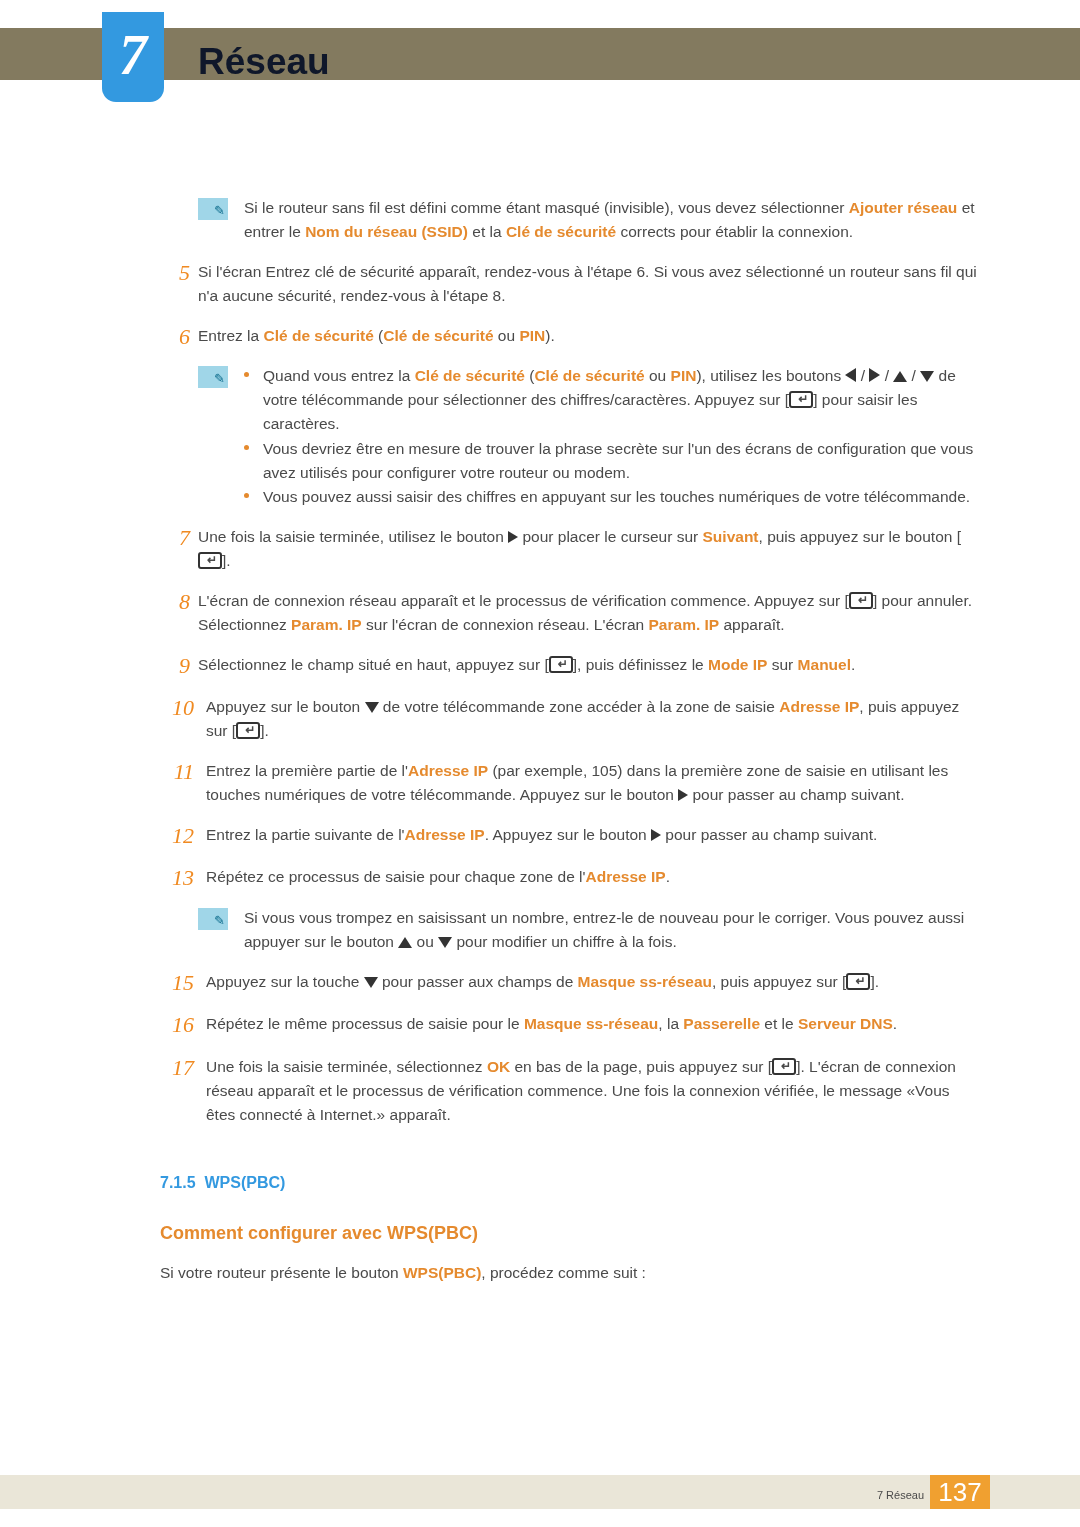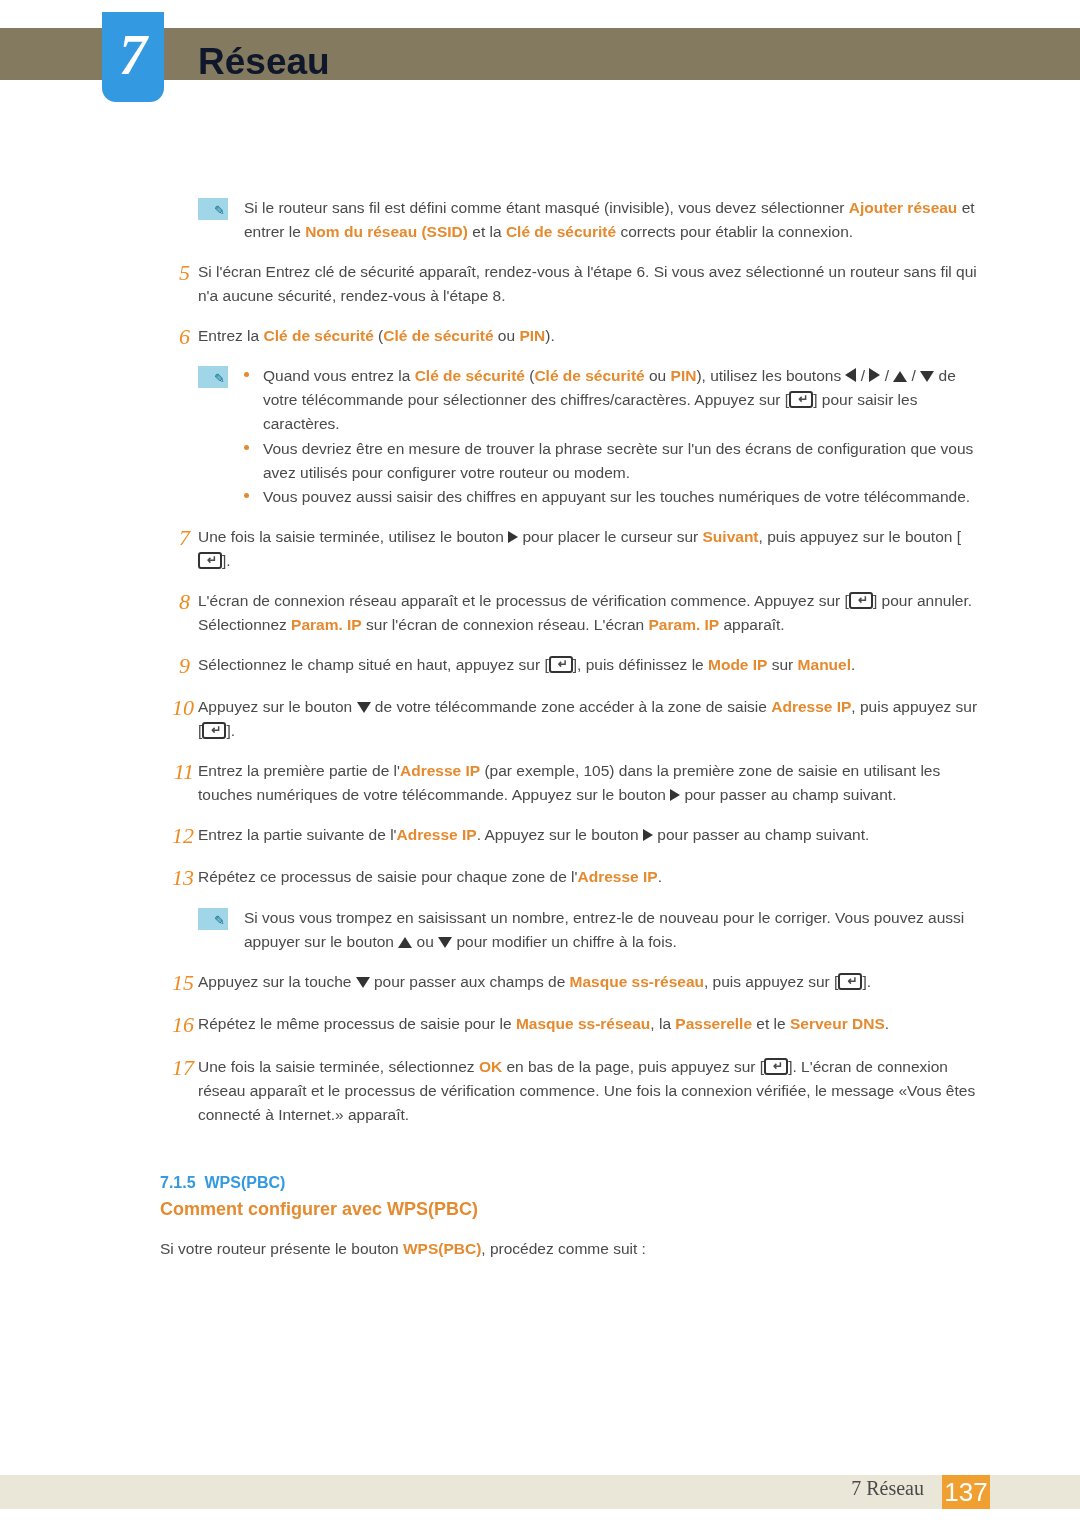--- a/index.html
+++ b/index.html
@@ -44,21 +44,21 @@
     content: "✎"; position: absolute; right: 3px; bottom: -1px;
     color: #0a6a8a; font-size: 13px;
   }
   .note-body { flex: 1; }
   .ol-row { display: flex; align-items: flex-start; margin-top: 16px; }
   .ol-num {
     font-family: Georgia, 'Times New Roman', serif; font-style: italic;
     color: #f08a21; font-size: 22px; min-width: 30px; text-align: right;
     margin-right: 8px; line-height: 1.2;
   }
-  .ol-num.wide { min-width: 34px; margin-right: 4px; }
+  .ol-num.wide { min-width: 34px; margin-right: 12px; }
   .ol-body { flex: 1; }
   .accent { color: #e58a2e; font-weight: bold; text-align: right; }
   .indent-block { margin-left: 38px; }
   .bullets { margin-left: 38px; }
   .bullets .b-row { display: flex; align-items: flex-start; }
   .bullets .dot {
     width: 5px; height: 5px; background: #e58a2e; border-radius: 50%;
     margin-top: 8px; margin-right: 14px; flex: 0 0 5px;
   }
   .bullets .b-body { flex: 1; }
@@ -71,30 +71,30 @@
   .tri-d { border-left: 7px solid transparent; border-right: 7px solid transparent; border-top: 11px solid #333; }
   .tri-play { border-top: 6px solid transparent; border-bottom: 6px solid transparent; border-left: 10px solid #333; vertical-align: -1px; }
   .enter-icon {
     display: inline-block; border: 2px solid #333; border-radius: 3px;
     font-size: 12px; line-height: 12px; padding: 0 3px 1px 7px;
     vertical-align: 2px; font-weight: bold;
   }
   .h2 {
     color: #3399e0; font-weight: bold; font-size: 16px; margin-top: 44px;
   }
-  .h3 { color: #e58a2e; font-weight: bold; font-size: 18px; margin-bottom: 14px; }
+  .h3 { color: #e58a2e; font-weight: bold; font-size: 18px; margin-top: 24px; margin-bottom: 14px; }
   .footer-band {
     position: absolute; bottom: 18px; left: 0; right: 0; height: 34px;
     background: #eae6d8;
   }
   .footer-label {
-    position: absolute; bottom: 23px; right: 156px; font-size: 20px; color: #4a4a4a; font-family: Liberation Serif, serif;
+    position: absolute; bottom: 23px; right: 156px; font-size: 11px; color: #4a4a4a;
   }
   .page-box {
-    position: absolute; bottom: 18px; right: 90px; width: 48px; height: 34px;
+    position: absolute; bottom: 18px; right: 90px; width: 60px; height: 34px;
     background: #f0a030; color: #fff; font-size: 26px; text-align: center;
     line-height: 34px; font-family: Arial, sans-serif;
   }
 </style>
 </head>
 <body>
 
 <div class="header-band"></div>
 <div class="chapter-tab">7</div>
 <div class="chapter-title">Réseau</div>

